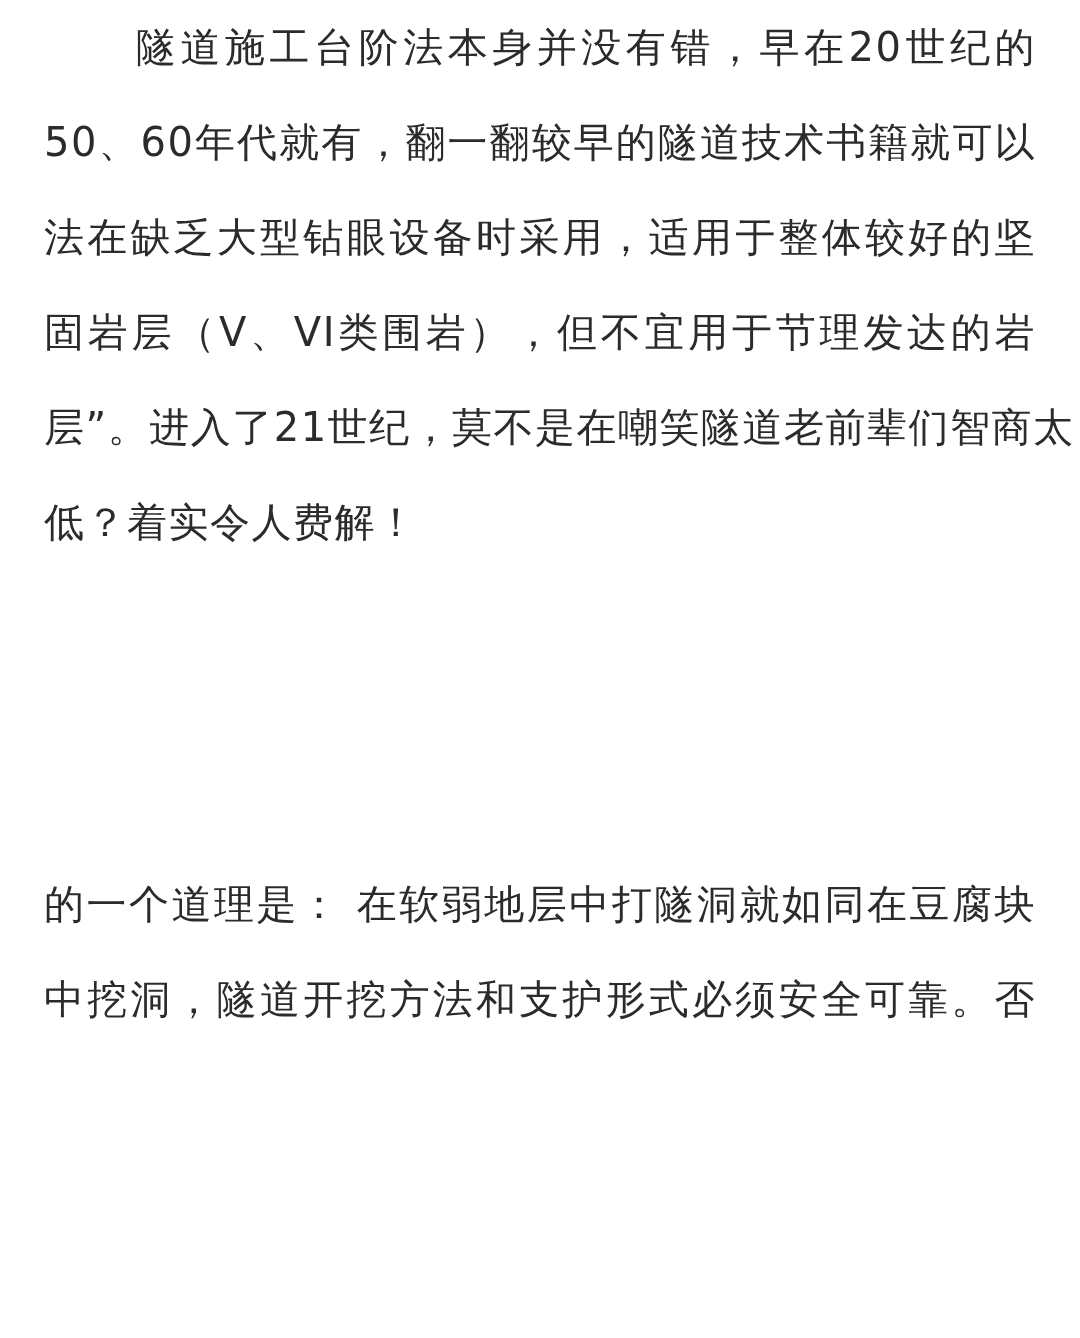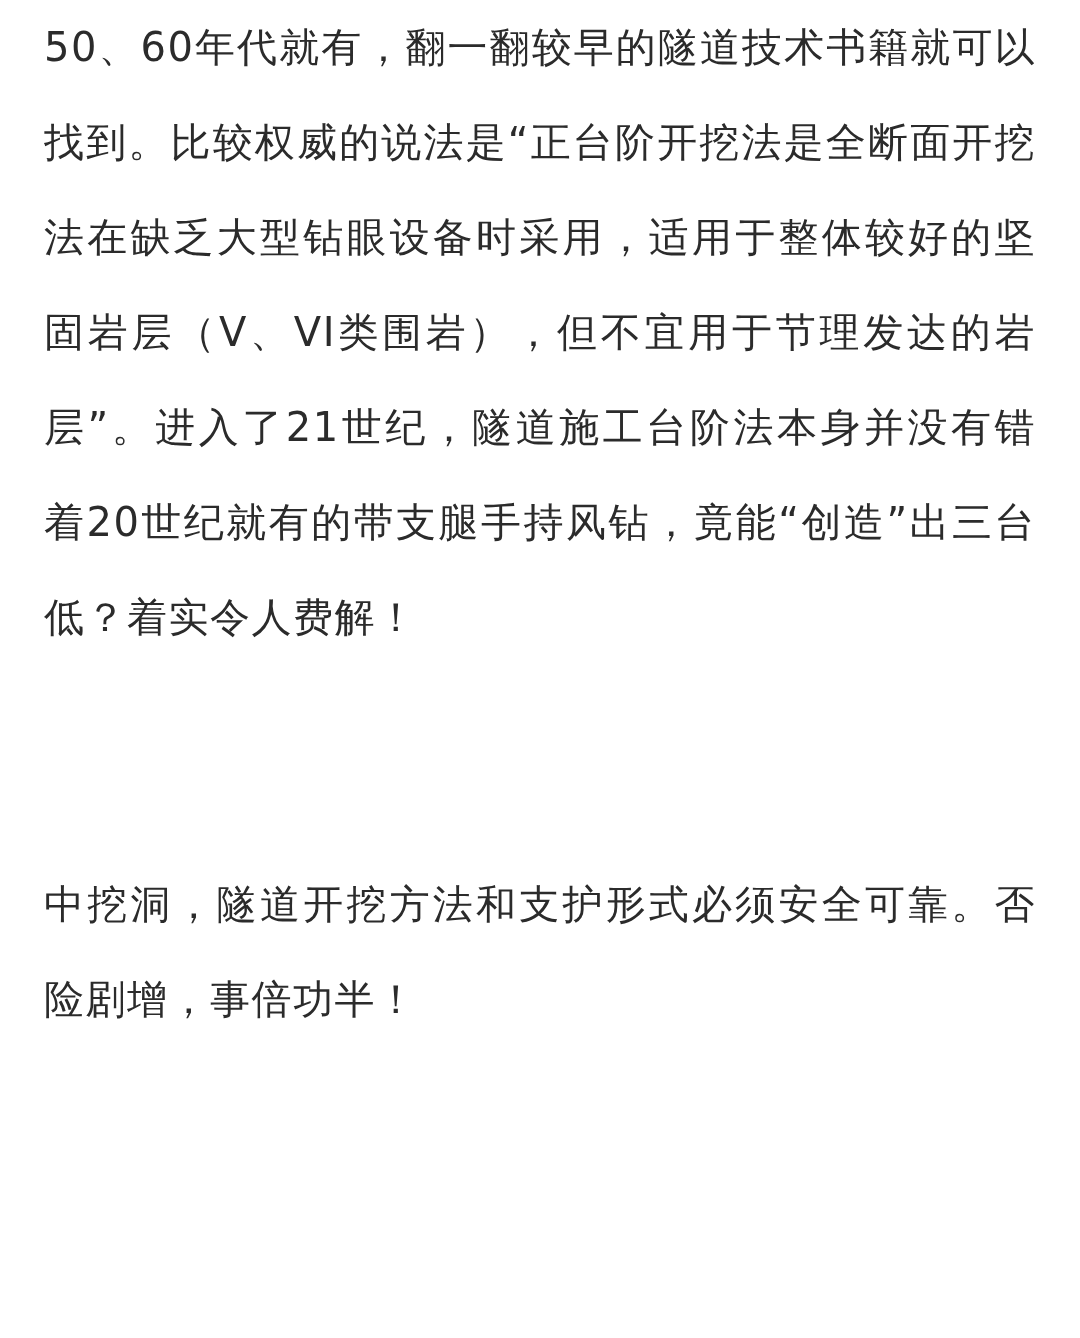--- a/index.html
+++ b/index.html
@@ -43,27 +43,26 @@
     }
     #para-1 { position: absolute; top: 0; left: 0; width: 992px; }
     #para-2 { position: absolute; top: 857px; left: 0; width: 992px; }
   </style>
 </head>
 <body>
 
 <div class="article">
 
   <div class="paragraph" id="para-1">
+    <span class="line first">隧道施工台阶法本身并没有错，早在20世纪的</span>
     <span class="line">50、60年代就有，翻一翻较早的隧道技术书籍就可以</span>
-    <span class="line">找到。比较权威的说法是“正台阶开挖法是全断面开挖</span>
     <span class="line">法在缺乏大型钻眼设备时采用，适用于整体较好的坚</span>
     <span class="line">固岩层（V、VI类围岩），但不宜用于节理发达的岩</span>
-    <span class="line">层”。进入了21世纪，隧道施工台阶法本身并没有错</span>
-    <span class="line">着20世纪就有的带支腿手持风钻，竟能“创造”出三台</span>
+    <span class="line">层”。进入了21世纪，莫不是在嘲笑隧道老前辈们智商太</span>
     <span class="line last">低？着实令人费解！</span>
   </div>
 
   <div class="paragraph" id="para-2">
+    <span class="line">的一个道理是： 在软弱地层中打隧洞就如同在豆腐块</span>
     <span class="line">中挖洞，隧道开挖方法和支护形式必须安全可靠。否</span>
-    <span class="line last">险剧增，事倍功半！</span>
   </div>
 
 </div>
 
 </body></html>

